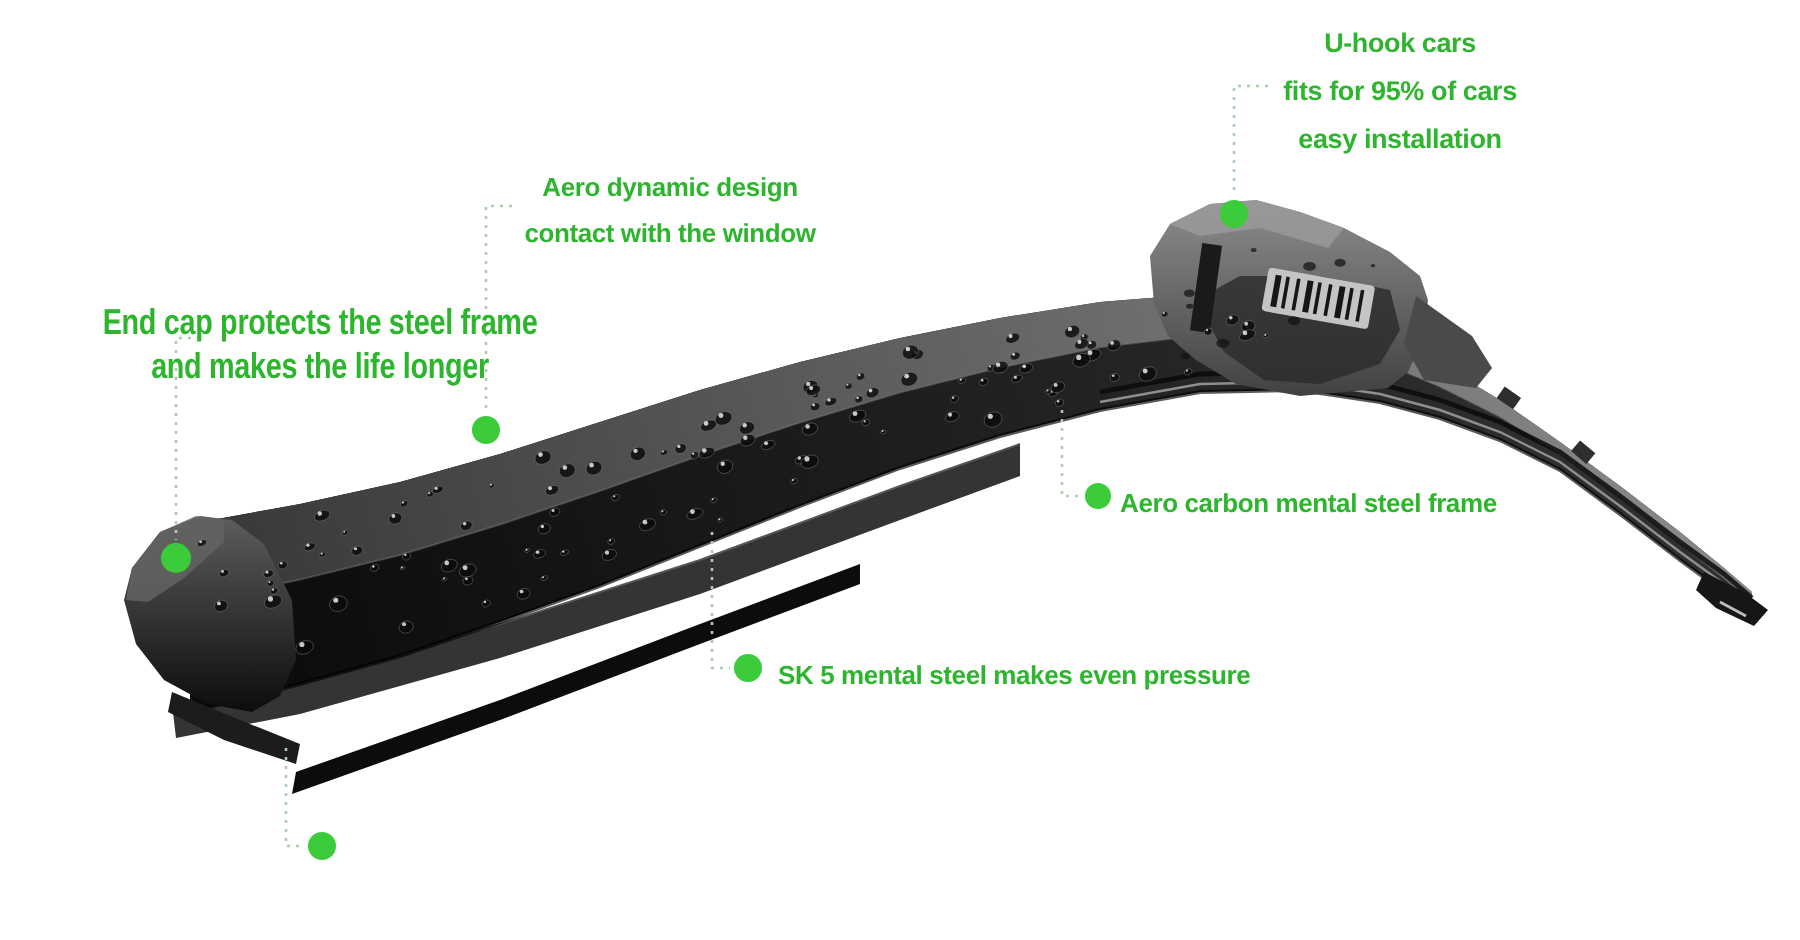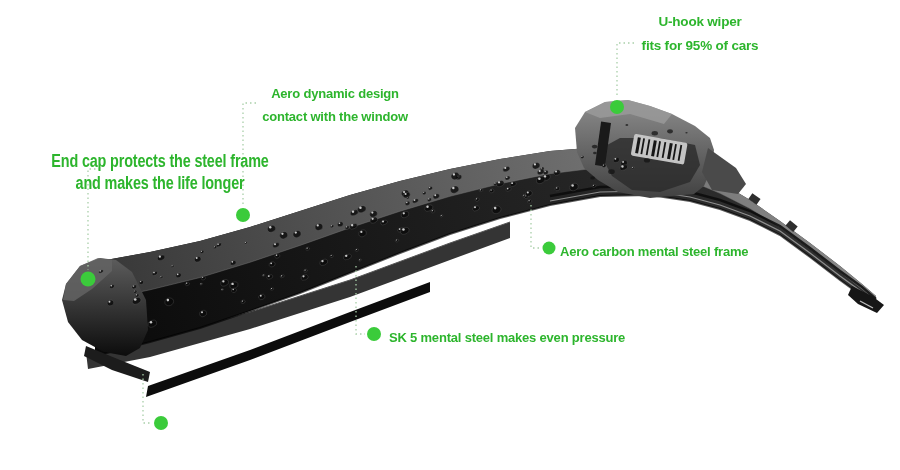--- a/index.html
+++ b/index.html
@@ -328,22 +328,23 @@
       <circle cx="617" cy="107" r="7" fill="#3bcb3b"></circle>
       <circle cx="243" cy="215" r="7" fill="#3bcb3b"></circle>
       <circle cx="88" cy="279" r="7.5" fill="#3bcb3b"></circle>
       <circle cx="549" cy="248" r="6.5" fill="#3bcb3b"></circle>
       <circle cx="374" cy="334" r="7" fill="#3bcb3b"></circle>
       <circle cx="161" cy="423" r="7" fill="#3bcb3b"></circle>
     </g>
   </svg>
 
   <div class="callout center" id="c-uhook">
-    <div>U-hook wiper</div>
+    <div>U-hook cars</div>
     <div>fits for 95% of cars</div>
+    <div>easy installation</div>
   </div>
 
   <div class="callout center" id="c-aero">
     <div>Aero dynamic design</div>
     <div>contact with the window</div>
   </div>
 
   <div class="callout center" id="c-endcap">
     <div class="squish">
       <div>End cap protects the steel frame</div>

